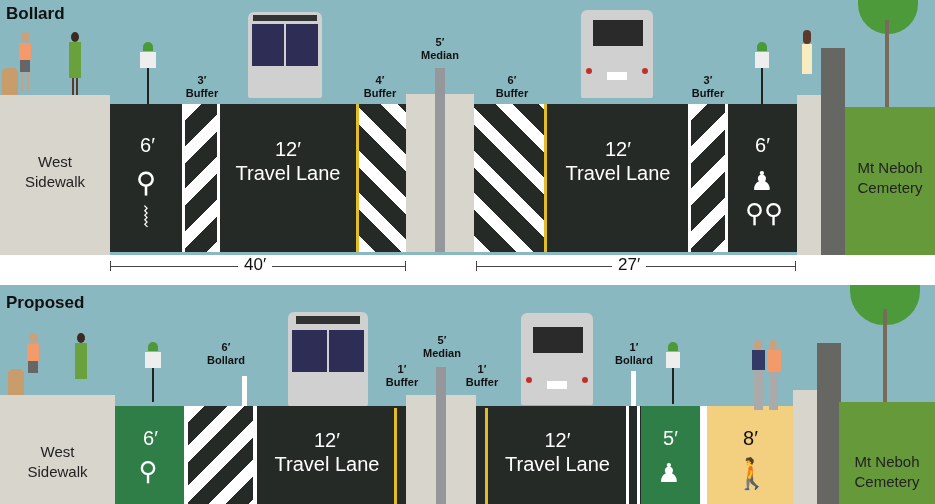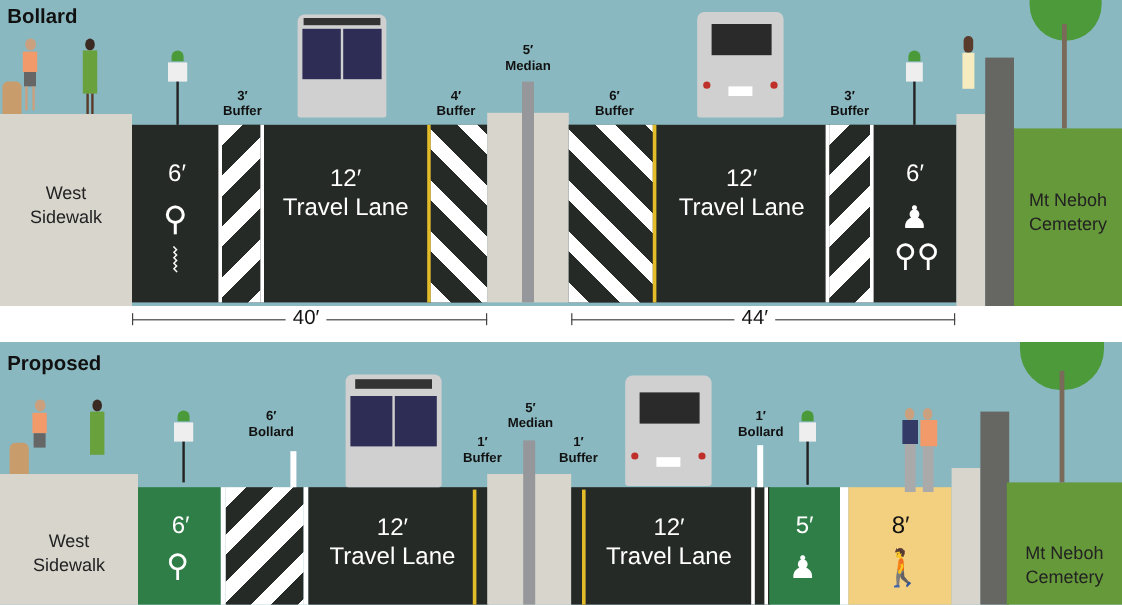--- a/index.html
+++ b/index.html
@@ -137,21 +137,21 @@
   </div>
 
   <div class="dimline" style="left:110px;top:266px;width:296px;"></div>
   <div class="tick" style="left:110px;top:261px;"></div>
   <div class="tick" style="left:405px;top:261px;"></div>
   <div class="dimtxt" style="left:238px;top:255px;">40′</div>
 
   <div class="dimline" style="left:476px;top:266px;width:320px;"></div>
   <div class="tick" style="left:476px;top:261px;"></div>
   <div class="tick" style="left:795px;top:261px;"></div>
-  <div class="dimtxt" style="left:612px;top:255px;">44′</div>
+  <div class="dimtxt" style="left:612px;top:255px;">27′</div>
 </div>
 
 <div class="panel" style="top:285px;height:262px;">
   <div class="sky" style="height:219px;"></div>
   <div class="title" style="left:6px;top:8px;">Proposed</div>
 
   <div class="person" style="left:26px;top:48px;width:14px;height:62px;">
     <div style="position:absolute;left:3px;top:0;width:9px;height:10px;border-radius:50%;background:#caa07e;"></div>
     <div style="position:absolute;left:1px;top:11px;width:12px;height:17px;background:#f29a6a;"></div>
     <div style="position:absolute;left:2px;top:28px;width:10px;height:12px;background:#666;"></div>

